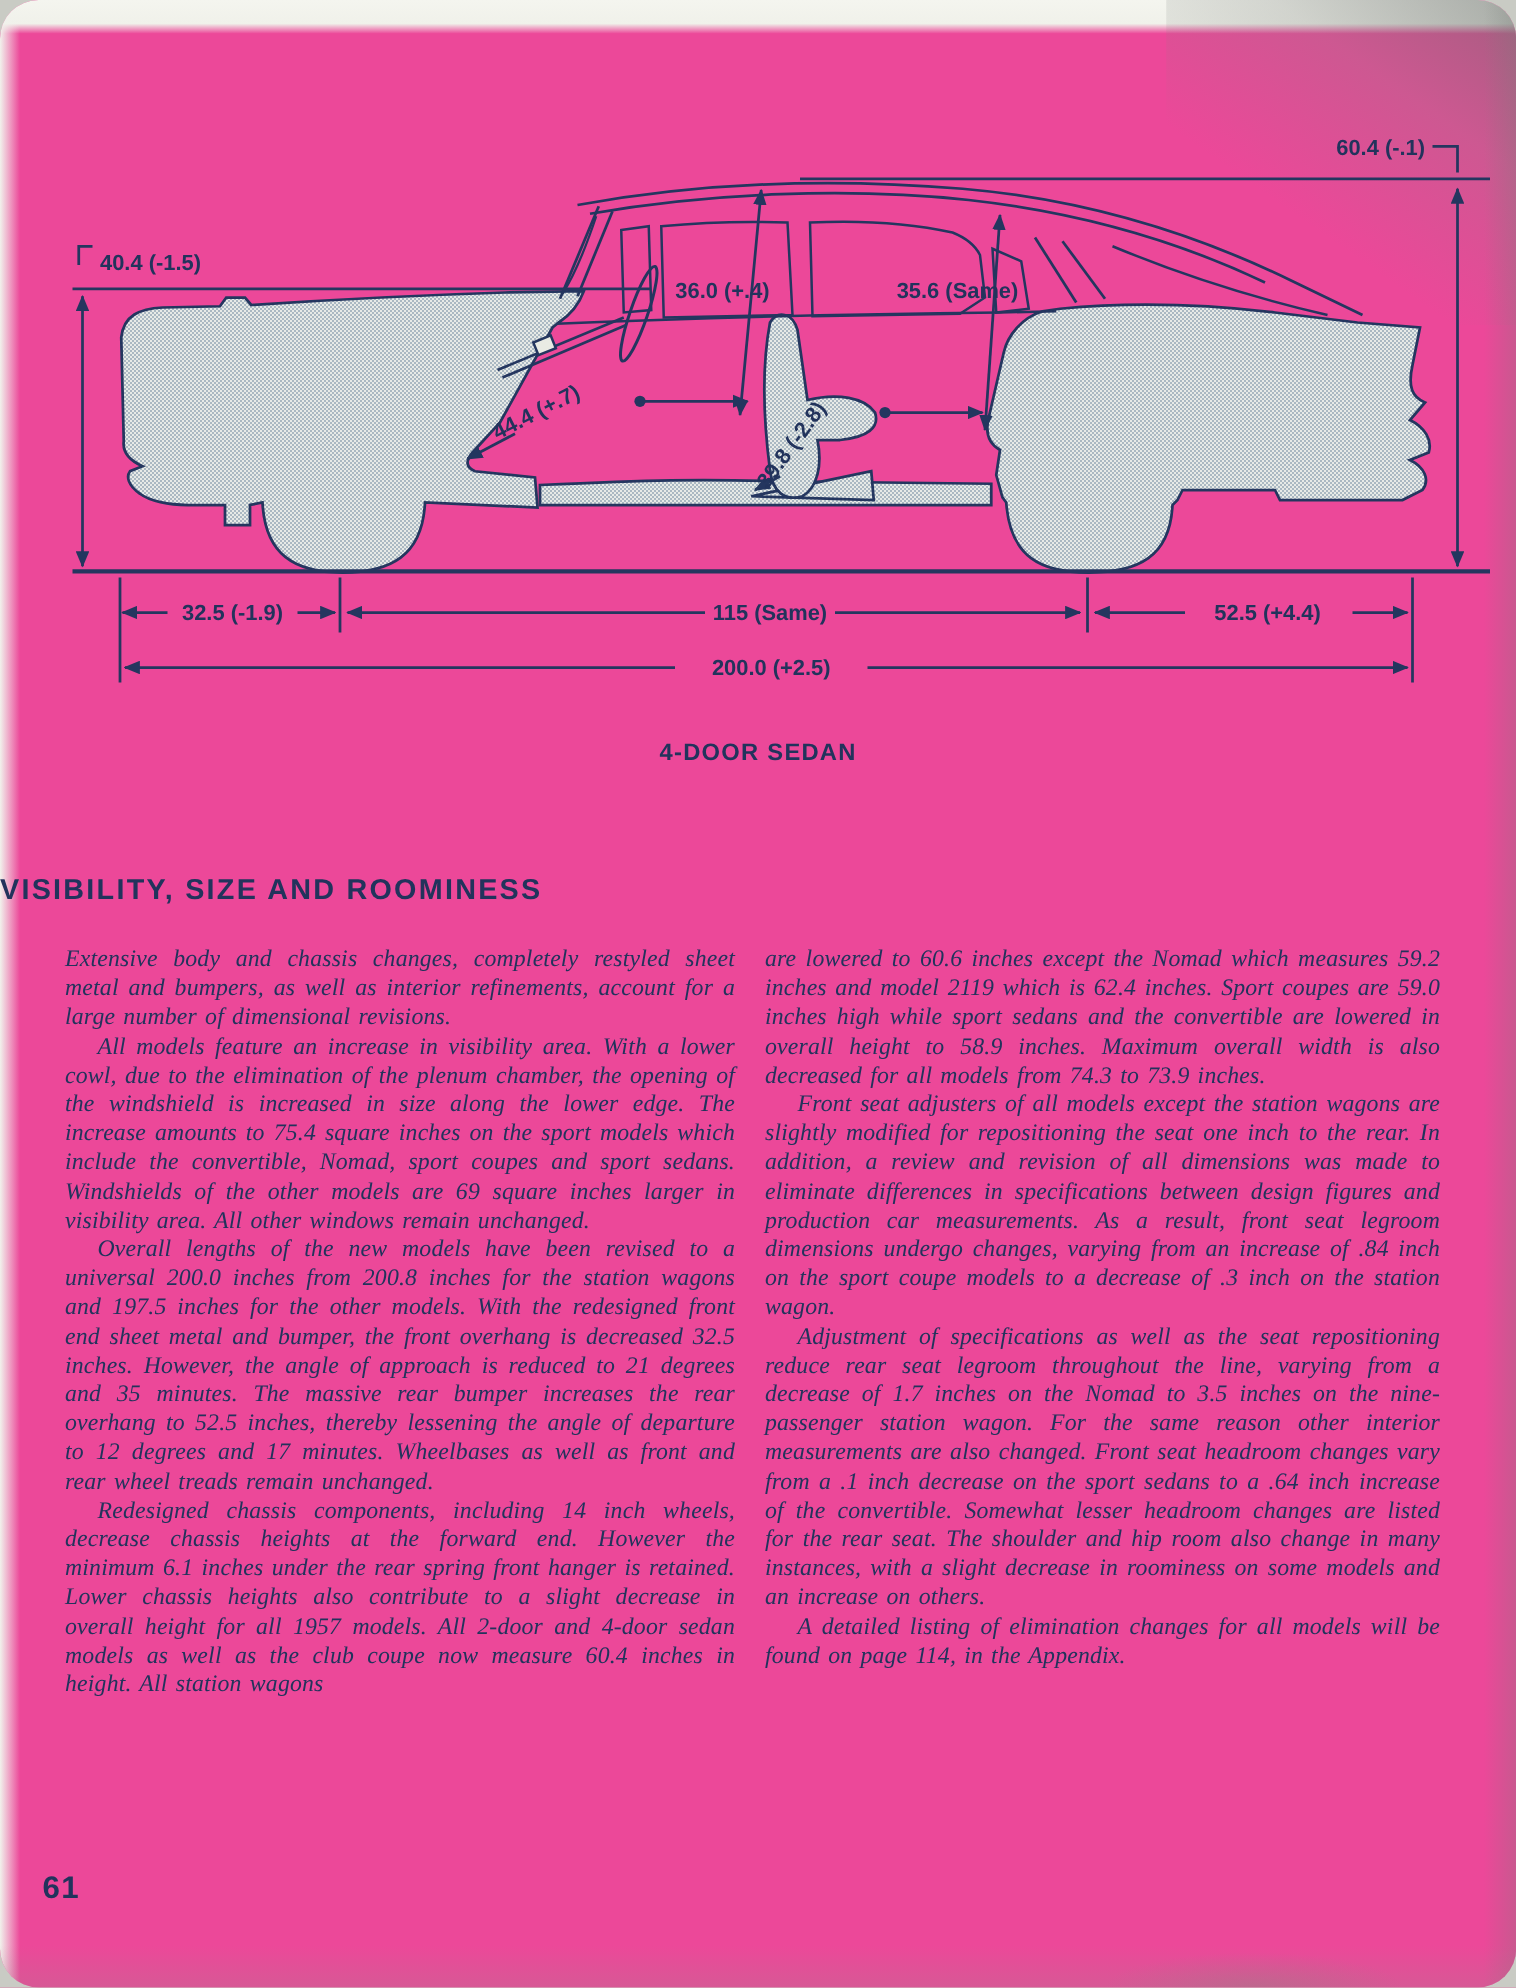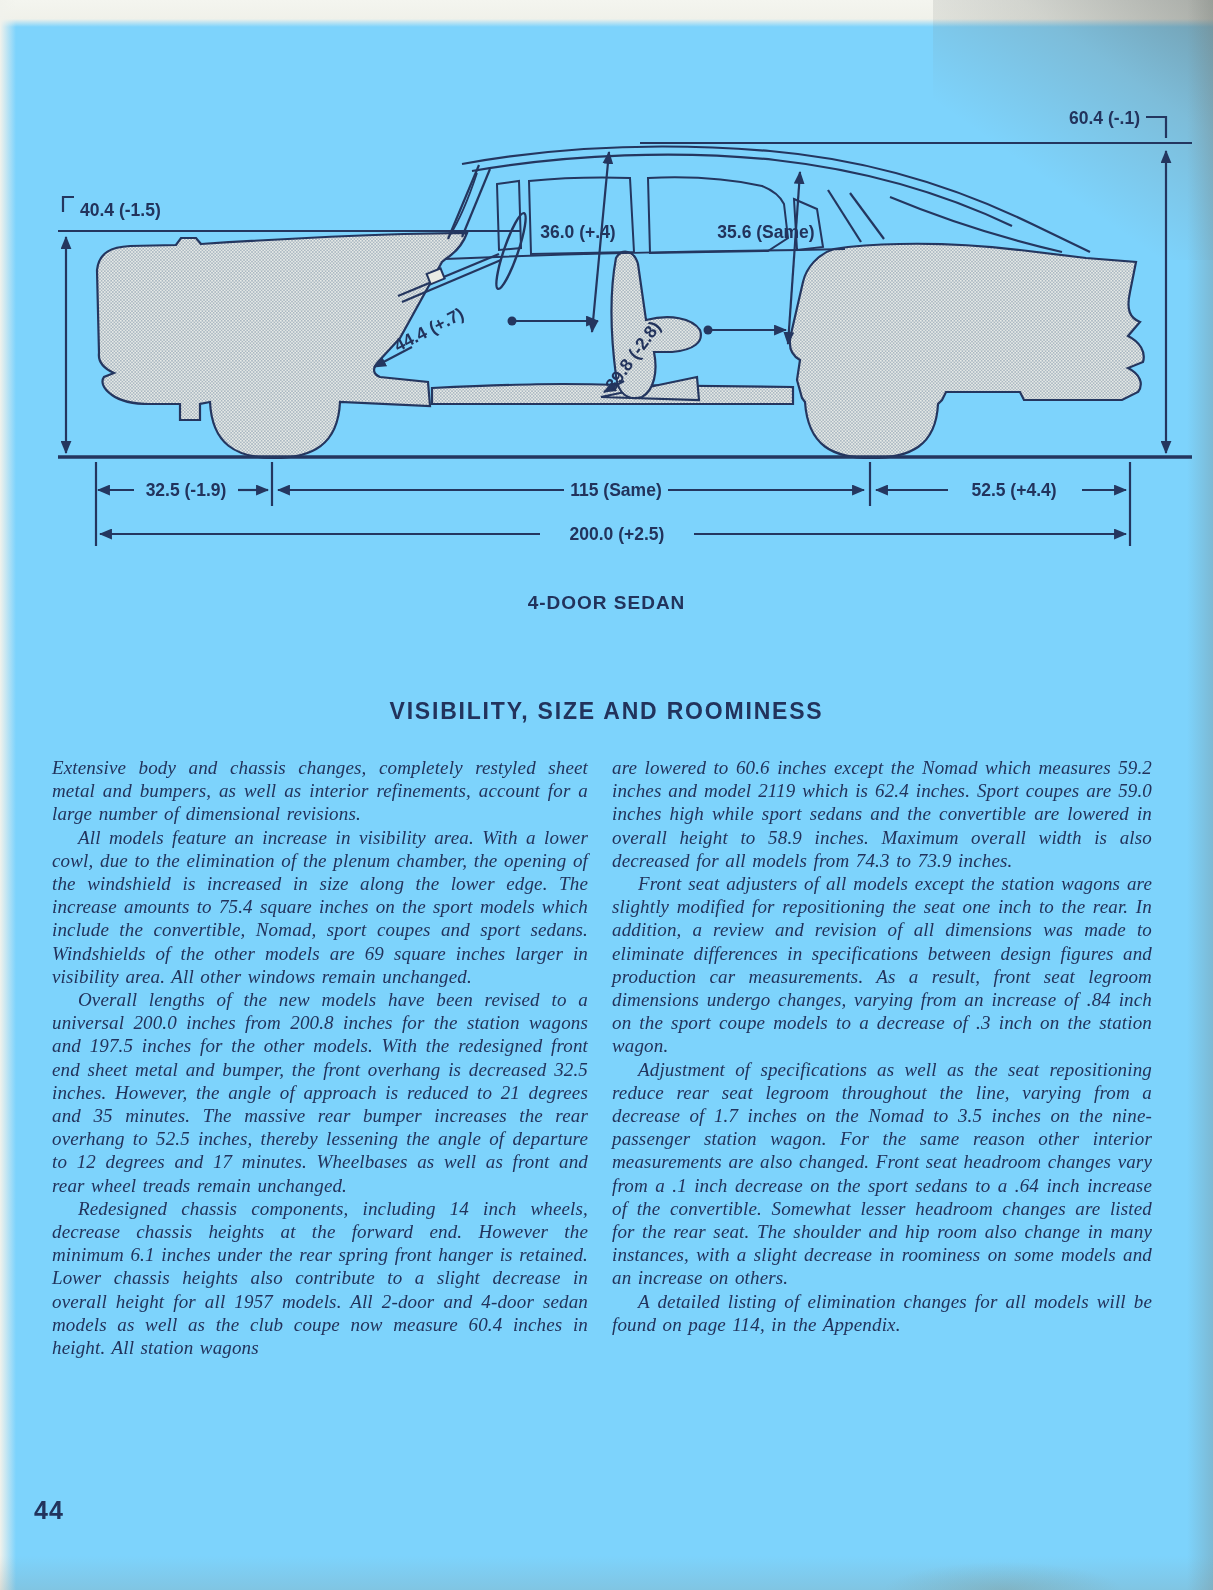--- a/index.html
+++ b/index.html
@@ -1,19 +1,20 @@
 <!DOCTYPE html>
 <html><head>
 <meta charset="utf-8">
 <style>
   html,body{margin:0;padding:0;background:#c9cbc4;}
   .page{
     position:relative;width:1213px;height:1590px;overflow:hidden;
-    background:#7dd3fc;
+    background:#ec4899;
     font-family:"Liberation Sans",sans-serif;
+    border-radius:31px;
   }
   .scan-strip-top{position:absolute;left:0;top:0;width:100%;height:27px;
     background:linear-gradient(180deg,#f4f5ef 0%,#f0f1ea 70%,rgba(240,241,234,0) 100%);}
   .scan-strip-left{position:absolute;left:0;top:0;width:16px;height:100%;
     background:linear-gradient(90deg,#f1f2ec 0%,rgba(241,242,236,0) 100%);}
   .scan-shadow-tr{position:absolute;right:0;top:0;width:280px;height:260px;
     background:linear-gradient(215deg,rgba(105,111,107,0.55) 0%,rgba(125,130,126,0.28) 30%,rgba(125,130,126,0) 65%);}
   .scan-shadow-right{position:absolute;right:0;top:0;width:26px;height:100%;
     background:linear-gradient(270deg,rgba(120,126,120,0.30),rgba(120,126,120,0) 100%);}
   .scan-shadow-bottom{position:absolute;left:0;bottom:0;width:100%;height:34px;
@@ -21,21 +22,21 @@
   .scan-smudge-br{position:absolute;right:40px;bottom:0;width:340px;height:70px;
     background:radial-gradient(ellipse 170px 40px at 50% 100%,rgba(130,140,125,0.30),rgba(130,140,125,0) 70%);}
 
   .diagram{position:absolute;left:38px;top:96px;}
 
   .caption{
     position:absolute;left:0;top:592px;width:1213px;text-align:center;
     font-weight:bold;font-size:19px;letter-spacing:1px;color:#22335c;
   }
   .heading{
-    position:absolute;left:0;top:698px;width:1213px;text-align:center;margin:0;
+    position:absolute;left:0;top:698px;width:1213px;margin:0;
     font-weight:bold;font-size:23px;letter-spacing:1.8px;color:#22335c;
   }
   .col{
     position:absolute;top:756px;
     font-family:"Liberation Serif",serif;font-size:19px;line-height:23.2px;
     color:#22335c;text-align:justify;word-spacing:1.6px;letter-spacing:0.15px;font-style:italic;
   }
   .col-left{left:52px;width:536px;}
   .col-right{left:612px;width:540px;}
   .col p{margin:0;text-indent:26px;}
@@ -179,15 +180,15 @@
     <p>Redesigned chassis components, including 14 inch wheels, decrease chassis heights at the forward end. However the minimum 6.1 inches under the rear spring front hanger is retained. Lower chassis heights also contribute to a slight decrease in overall height for all 1957 models. All 2-door and 4-door sedan models as well as the club coupe now measure 60.4 inches in height. All station wagons</p>
   </div>
 
   <div class="col col-right">
     <p>are lowered to 60.6 inches except the Nomad which measures 59.2 inches and model 2119 which is 62.4 inches. Sport coupes are 59.0 inches high while sport sedans and the convertible are lowered in overall height to 58.9 inches. Maximum overall width is also decreased for all models from 74.3 to 73.9 inches.</p>
     <p>Front seat adjusters of all models except the station wagons are slightly modified for repositioning the seat one inch to the rear. In addition, a review and revision of all dimensions was made to eliminate differences in specifications between design figures and production car measurements. As a result, front seat legroom dimensions undergo changes, varying from an increase of .84 inch on the sport coupe models to a decrease of .3 inch on the station wagon.</p>
     <p>Adjustment of specifications as well as the seat repositioning reduce rear seat legroom throughout the line, varying from a decrease of 1.7 inches on the Nomad to 3.5 inches on the nine-passenger station wagon. For the same reason other interior measurements are also changed. Front seat headroom changes vary from a .1 inch decrease on the sport sedans to a .64 inch increase of the convertible. Somewhat lesser headroom changes are listed for the rear seat. The shoulder and hip room also change in many instances, with a slight decrease in roominess on some models and an increase on others.</p>
     <p>A detailed listing of elimination changes for all models will be found on page 114, in the Appendix.</p>
   </div>
 
-  <div class="page-number">44</div>
+  <div class="page-number">61</div>
 
 </div>
 
 </body></html>

